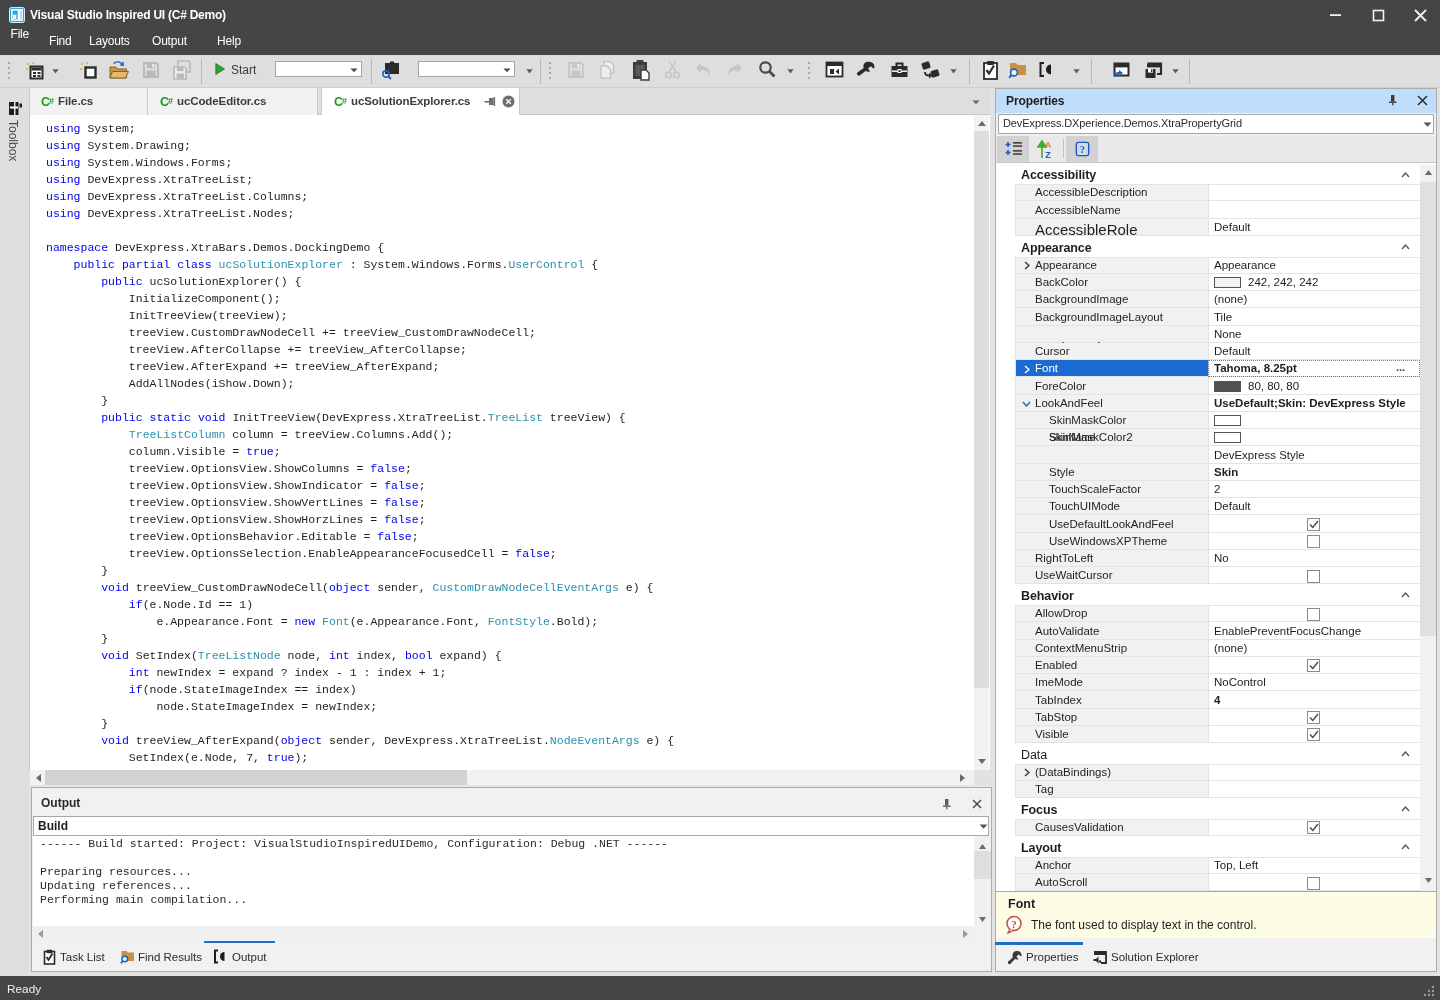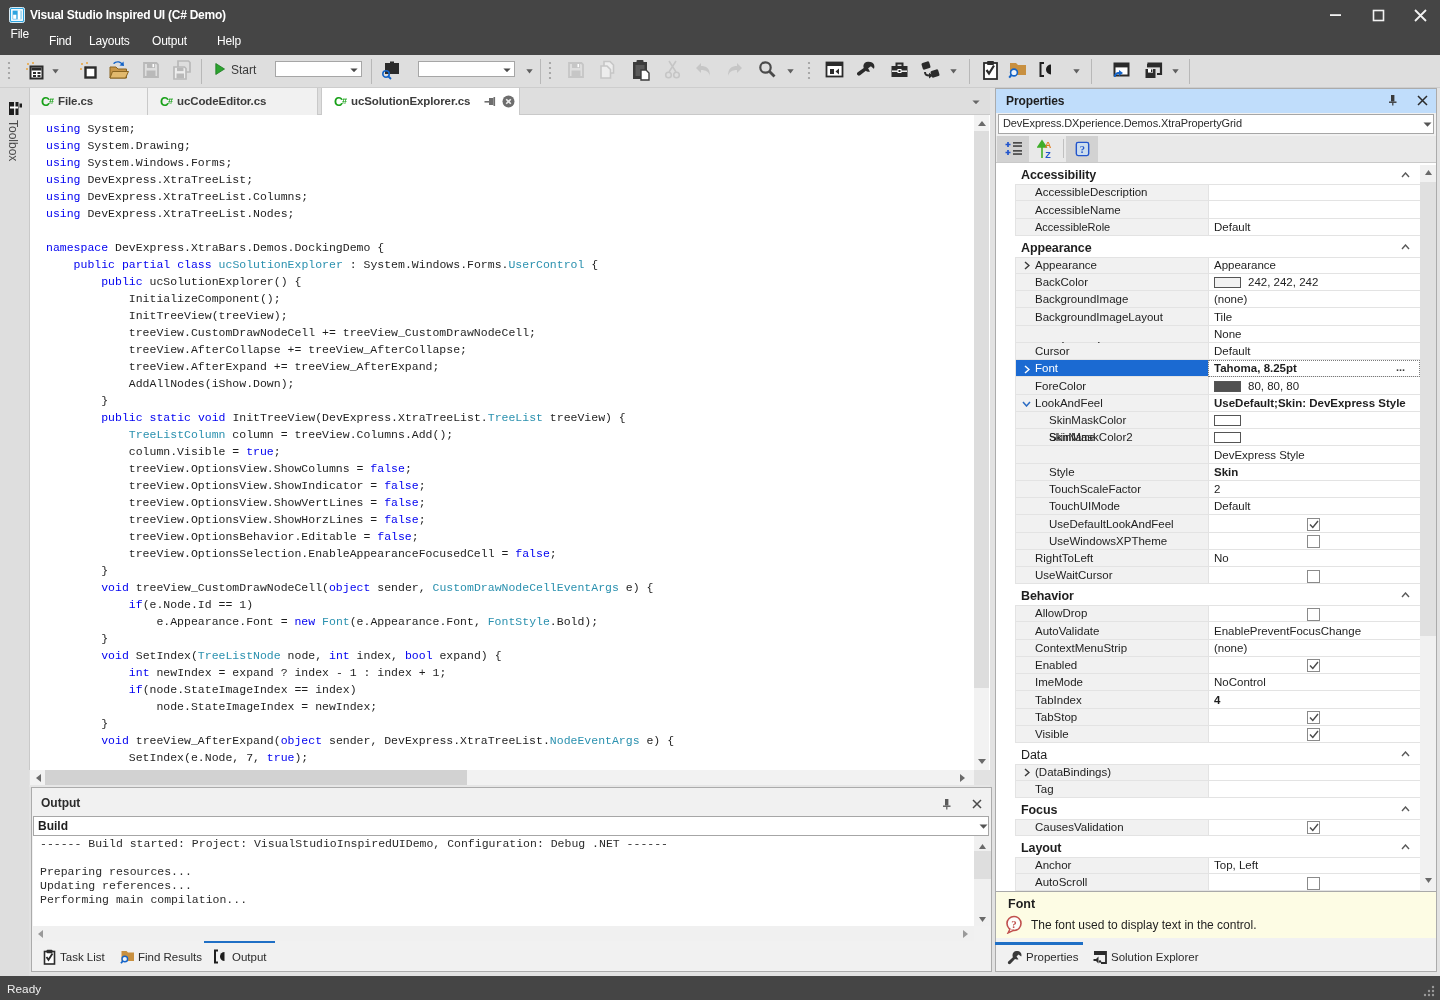--- a/index.html
+++ b/index.html
@@ -396,21 +396,21 @@
     <path d="M1 5 L4.5 1 L8 5" fill="none" stroke="#5a5a5a" stroke-width="1.4"></path>
   </svg>
 <div class="a" style="left:1015px;top:184.2px;width:193px;height:17.2px;background:#f1f1f1;border-top:1px solid #e3e3e3;border-bottom:1px solid #e3e3e3;border-left:1px solid #e3e3e3"></div>
 <div class="a" style="left:1208px;top:184.2px;width:212px;height:17.2px;background:#fff;border-top:1px solid #e3e3e3;border-bottom:1px solid #e3e3e3;border-left:1px solid #e3e3e3"></div>
 <div class="a" style="left:1035px;top:186.4px;font-size:11.5px;color:#1e1e1e">AccessibleDescription</div>
 <div class="a" style="left:1015px;top:201.4px;width:193px;height:17.2px;background:#f1f1f1;border-bottom:1px solid #e3e3e3;border-left:1px solid #e3e3e3"></div>
 <div class="a" style="left:1208px;top:201.4px;width:212px;height:17.2px;background:#fff;border-bottom:1px solid #e3e3e3;border-left:1px solid #e3e3e3"></div>
 <div class="a" style="left:1035px;top:203.6px;font-size:11.5px;color:#1e1e1e">AccessibleName</div>
 <div class="a" style="left:1015px;top:218.7px;width:193px;height:17.2px;background:#f1f1f1;border-bottom:1px solid #e3e3e3;border-left:1px solid #e3e3e3"></div>
 <div class="a" style="left:1208px;top:218.7px;width:212px;height:17.2px;background:#fff;border-bottom:1px solid #e3e3e3;border-left:1px solid #e3e3e3"></div>
-<div class="a" style="left:1035px;top:220.9px;font-size:11px;color:#1e1e1e">AccessibleRole</div>
+<div class="a" style="left:1035px;top:220.9px;font-size:15px;color:#1e1e1e">AccessibleRole</div>
 <div class="a" style="left:1214px;top:220.9px;font-size:11.5px;font-weight:normal;color:#1e1e1e;white-space:nowrap">Default</div>
 <div class="a" style="left:1021px;top:240.5px;font-size:12.5px;font-weight:bold;color:#1e1e1e;letter-spacing:-0.1px">Appearance</div>
 <svg class="a" style="left:1401px;top:243.9px" width="9" height="6" viewBox="0 0 9 6">
     <path d="M1 5 L4.5 1 L8 5" fill="none" stroke="#5a5a5a" stroke-width="1.4"></path>
   </svg>
 <div class="a" style="left:1015px;top:256.6px;width:193px;height:17.2px;background:#f1f1f1;border-top:1px solid #e3e3e3;border-bottom:1px solid #e3e3e3;border-left:1px solid #e3e3e3"></div>
 <div class="a" style="left:1208px;top:256.6px;width:212px;height:17.2px;background:#fff;border-top:1px solid #e3e3e3;border-bottom:1px solid #e3e3e3;border-left:1px solid #e3e3e3"></div>
 <div class="a" style="left:1035px;top:258.8px;font-size:11.5px;color:#1e1e1e">Appearance</div>
 <svg class="a" style="left:1024px;top:261.1px" width="6" height="9" viewBox="0 0 6 9">
     <path d="M1 1 L5 4.5 L1 8" fill="none" stroke="#3a3a3a" stroke-width="1.5"></path>

